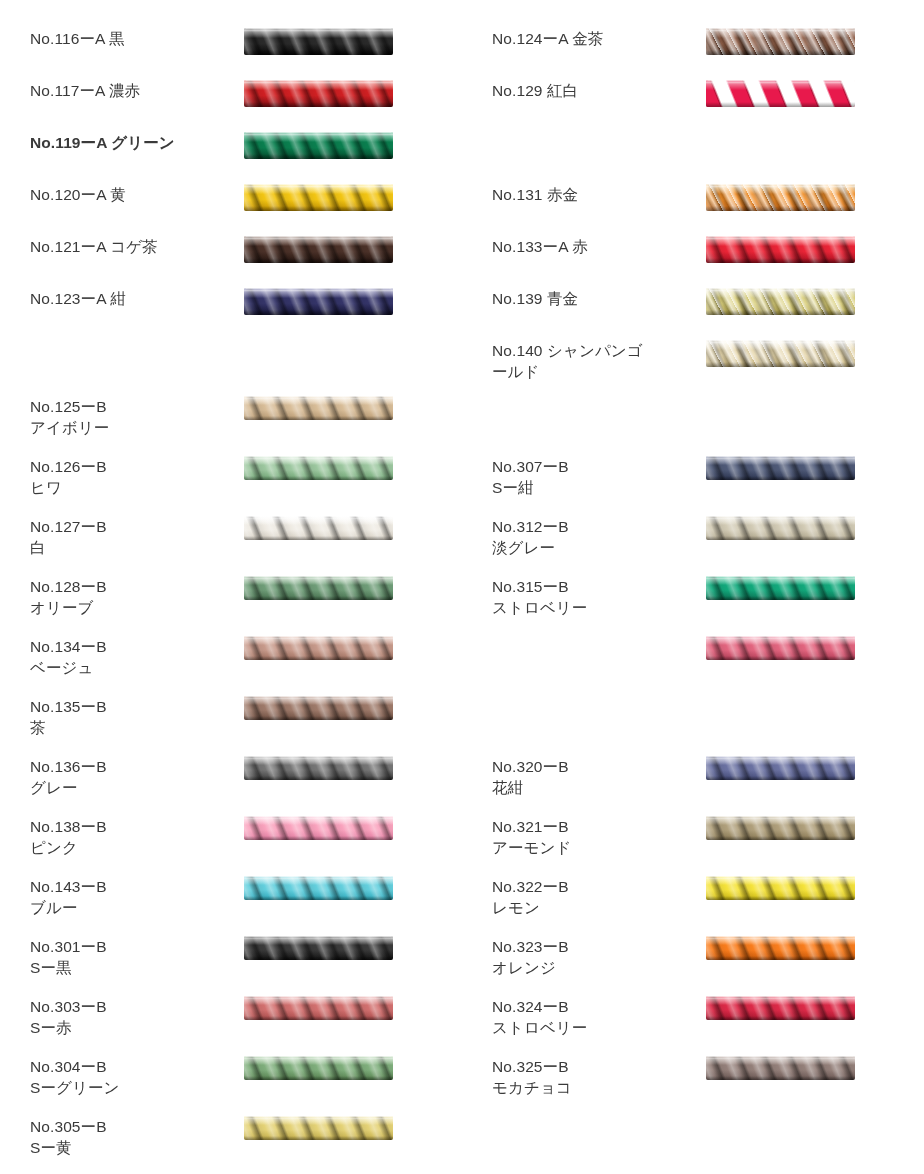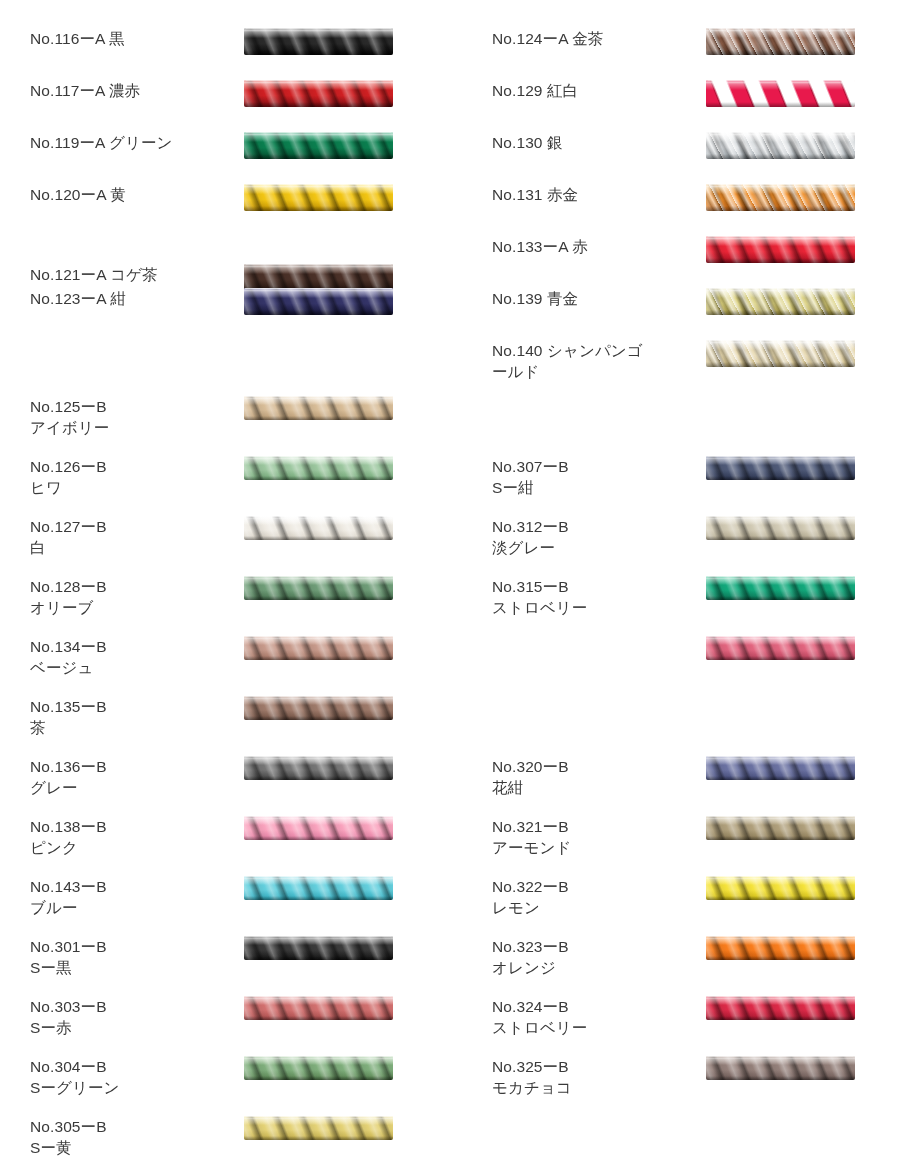--- a/index.html
+++ b/index.html
@@ -55,21 +55,21 @@
         <div class="swatch" style="height: 27px; top: 0px;">
           <div class="rope">
             <div class="base" style="background: linear-gradient(rgb(232, 73, 63) 0%, rgb(207, 31, 34) 38%, rgb(207, 31, 34) 58%, rgb(125, 13, 18) 100%);"></div>
             <div class="twist" style="background: repeating-linear-gradient(68deg, rgba(255, 255, 255, 0) 0px, rgba(255, 255, 255, 0.34) 5px, rgba(255, 255, 255, 0.07) 10px, rgba(0, 0, 0, 0.3) 14px, rgba(0, 0, 0, 0.42) 16px, rgba(0, 0, 0, 0.05) 19px, rgba(255, 255, 255, 0) 24px);"></div>
             <div class="gloss" style="background: linear-gradient(rgba(255, 255, 255, 0.55), rgba(255, 255, 255, 0));"></div>
             <div class="edge top" style="background: linear-gradient(rgba(255, 255, 255, 0.92), rgba(255, 255, 255, 0));"></div>
             <div class="edge bot" style="background: linear-gradient(to top, rgba(0, 0, 0, 0.38), rgba(0, 0, 0, 0));"></div>
           </div>
         </div>
       </div>
-      <div class="row" style="top: 132px; height: 52px;">
+      <div class="row" style="top: 132px; height: 52px; font-weight: bold;">
         <div class="label">No.119ーA グリーン</div>
         <div class="swatch" style="height: 27px; top: 0px;">
           <div class="rope">
             <div class="base" style="background: linear-gradient(rgb(24, 160, 106) 0%, rgb(10, 127, 79) 38%, rgb(10, 127, 79) 58%, rgb(3, 74, 44) 100%);"></div>
             <div class="twist" style="background: repeating-linear-gradient(68deg, rgba(255, 255, 255, 0) 0px, rgba(255, 255, 255, 0.34) 5px, rgba(255, 255, 255, 0.07) 10px, rgba(0, 0, 0, 0.3) 14px, rgba(0, 0, 0, 0.42) 16px, rgba(0, 0, 0, 0.05) 19px, rgba(255, 255, 255, 0) 24px);"></div>
             <div class="gloss" style="background: linear-gradient(rgba(255, 255, 255, 0.55), rgba(255, 255, 255, 0));"></div>
             <div class="edge top" style="background: linear-gradient(rgba(255, 255, 255, 0.92), rgba(255, 255, 255, 0));"></div>
             <div class="edge bot" style="background: linear-gradient(to top, rgba(0, 0, 0, 0.38), rgba(0, 0, 0, 0));"></div>
           </div>
         </div>
@@ -79,21 +79,21 @@
         <div class="swatch" style="height: 27px; top: 0px;">
           <div class="rope">
             <div class="base" style="background: linear-gradient(rgb(255, 228, 92) 0%, rgb(242, 197, 19) 38%, rgb(242, 197, 19) 58%, rgb(192, 143, 0) 100%);"></div>
             <div class="twist" style="background: repeating-linear-gradient(68deg, rgba(255, 255, 255, 0) 0px, rgba(255, 255, 255, 0.34) 5px, rgba(255, 255, 255, 0.07) 10px, rgba(0, 0, 0, 0.3) 14px, rgba(0, 0, 0, 0.42) 16px, rgba(0, 0, 0, 0.05) 19px, rgba(255, 255, 255, 0) 24px);"></div>
             <div class="gloss" style="background: linear-gradient(rgba(255, 255, 255, 0.55), rgba(255, 255, 255, 0));"></div>
             <div class="edge top" style="background: linear-gradient(rgba(255, 255, 255, 0.92), rgba(255, 255, 255, 0));"></div>
             <div class="edge bot" style="background: linear-gradient(to top, rgba(0, 0, 0, 0.38), rgba(0, 0, 0, 0));"></div>
           </div>
         </div>
       </div>
-      <div class="row" style="top: 236px; height: 52px; margin-top: 28px;">
+      <div class="row" style="top: 236px; height: 52px;">
         <div class="label">No.121ーA コゲ茶</div>
         <div class="swatch" style="height: 27px; top: 0px;">
           <div class="rope">
             <div class="base" style="background: linear-gradient(rgb(125, 92, 78) 0%, rgb(75, 49, 40) 38%, rgb(75, 49, 40) 58%, rgb(35, 19, 14) 100%);"></div>
             <div class="twist" style="background: repeating-linear-gradient(68deg, rgba(255, 255, 255, 0) 0px, rgba(255, 255, 255, 0.34) 5px, rgba(255, 255, 255, 0.07) 10px, rgba(0, 0, 0, 0.3) 14px, rgba(0, 0, 0, 0.42) 16px, rgba(0, 0, 0, 0.05) 19px, rgba(255, 255, 255, 0) 24px);"></div>
             <div class="gloss" style="background: linear-gradient(rgba(255, 255, 255, 0.55), rgba(255, 255, 255, 0));"></div>
             <div class="edge top" style="background: linear-gradient(rgba(255, 255, 255, 0.92), rgba(255, 255, 255, 0));"></div>
             <div class="edge bot" style="background: linear-gradient(to top, rgba(0, 0, 0, 0.38), rgba(0, 0, 0, 0));"></div>
           </div>
         </div>
@@ -299,33 +299,20 @@
         <div class="swatch" style="height: 27px; top: 0px;">
           <div class="rope">
             <div class="base" style="background: linear-gradient(rgb(255, 255, 255) 0%, rgb(232, 25, 76) 38%, rgb(232, 25, 76) 58%, rgb(181, 15, 54) 100%);"></div>
             <div class="twist" style="background: repeating-linear-gradient(68deg, rgb(232, 25, 76) 0px, rgb(232, 25, 76) 13px, rgb(181, 15, 54) 14px, rgb(255, 255, 255) 16px, rgb(255, 255, 255) 28px, rgb(232, 25, 76) 30px);"></div>
             <div class="gloss" style="background: linear-gradient(rgba(255, 255, 255, 0.55), rgba(255, 255, 255, 0));"></div>
             <div class="edge top" style="background: linear-gradient(rgba(255, 255, 255, 0.92), rgba(255, 255, 255, 0));"></div>
             <div class="edge bot" style="background: linear-gradient(to top, rgba(0, 0, 0, 0.38), rgba(0, 0, 0, 0));"></div>
           </div>
         </div>
       </div>
-      <div class="row" style="top: 132px; height: 52px;">
-        <div class="label">No.130 銀</div>
-        <div class="swatch" style="height: 27px; top: 0px;">
-          <div class="rope">
-            <div class="base" style="background: linear-gradient(rgb(255, 255, 255) 0%, rgb(214, 218, 221) 38%, rgb(214, 218, 221) 58%, rgb(154, 163, 169) 100%);"></div>
-            <div class="twist" style="background: repeating-linear-gradient(68deg, rgba(255, 255, 255, 0) 0px, rgba(255, 255, 255, 0.34) 5px, rgba(255, 255, 255, 0.07) 10px, rgba(0, 0, 0, 0.3) 14px, rgba(0, 0, 0, 0.42) 16px, rgba(0, 0, 0, 0.05) 19px, rgba(255, 255, 255, 0) 24px);"></div>
-            <div class="shade" style="background: repeating-linear-gradient(62deg, rgba(255, 255, 255, 0.72) 0px, rgba(255, 255, 255, 0.05) 4px, rgba(0, 0, 0, 0.2) 7px, rgba(255, 255, 255, 0.6) 11px, rgba(255, 255, 255, 0) 15px);"></div>
-            <div class="gloss" style="background: linear-gradient(rgba(255, 255, 255, 0.55), rgba(255, 255, 255, 0));"></div>
-            <div class="edge top" style="background: linear-gradient(rgba(255, 255, 255, 0.92), rgba(255, 255, 255, 0));"></div>
-            <div class="edge bot" style="background: linear-gradient(to top, rgba(0, 0, 0, 0.38), rgba(0, 0, 0, 0));"></div>
-          </div>
-        </div>
-      </div>
       <div class="row" style="top: 184px; height: 52px;">
         <div class="label">No.131 赤金</div>
         <div class="swatch" style="height: 27px; top: 0px;">
           <div class="rope">
             <div class="base" style="background: linear-gradient(rgb(255, 196, 106) 0%, rgb(240, 139, 34) 38%, rgb(240, 139, 34) 58%, rgb(192, 92, 10) 100%);"></div>
             <div class="twist" style="background: repeating-linear-gradient(68deg, rgba(255, 255, 255, 0) 0px, rgba(255, 255, 255, 0.34) 5px, rgba(255, 255, 255, 0.07) 10px, rgba(0, 0, 0, 0.3) 14px, rgba(0, 0, 0, 0.42) 16px, rgba(0, 0, 0, 0.05) 19px, rgba(255, 255, 255, 0) 24px);"></div>
             <div class="shade" style="background: repeating-linear-gradient(62deg, rgba(255, 255, 255, 0.72) 0px, rgba(255, 255, 255, 0.05) 4px, rgba(0, 0, 0, 0.2) 7px, rgba(255, 255, 255, 0.6) 11px, rgba(255, 255, 255, 0) 15px);"></div>
             <div class="gloss" style="background: linear-gradient(rgba(255, 255, 255, 0.55), rgba(255, 255, 255, 0));"></div>
             <div class="edge top" style="background: linear-gradient(rgba(255, 255, 255, 0.92), rgba(255, 255, 255, 0));"></div>
             <div class="edge bot" style="background: linear-gradient(to top, rgba(0, 0, 0, 0.38), rgba(0, 0, 0, 0));"></div>

